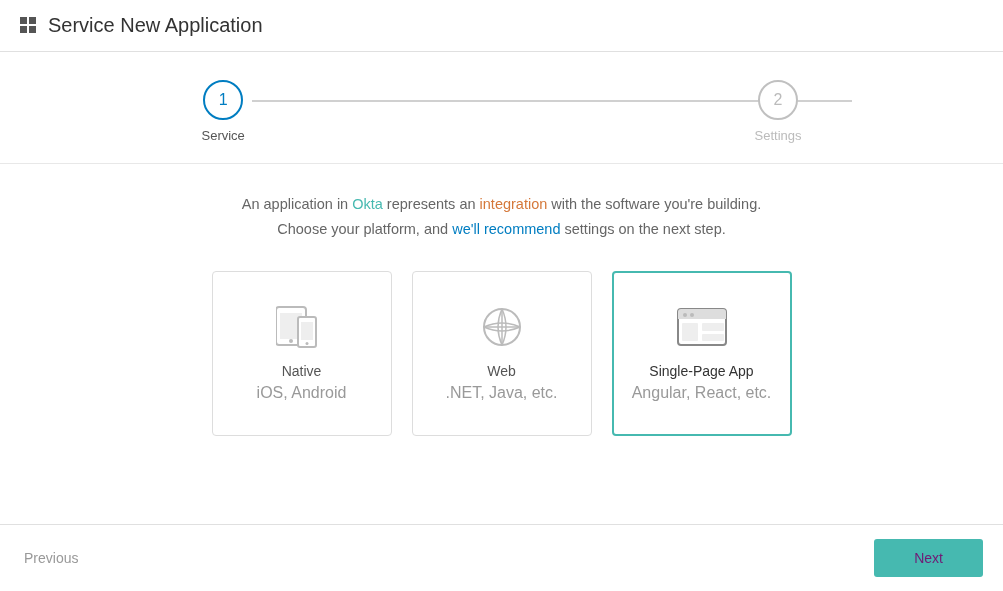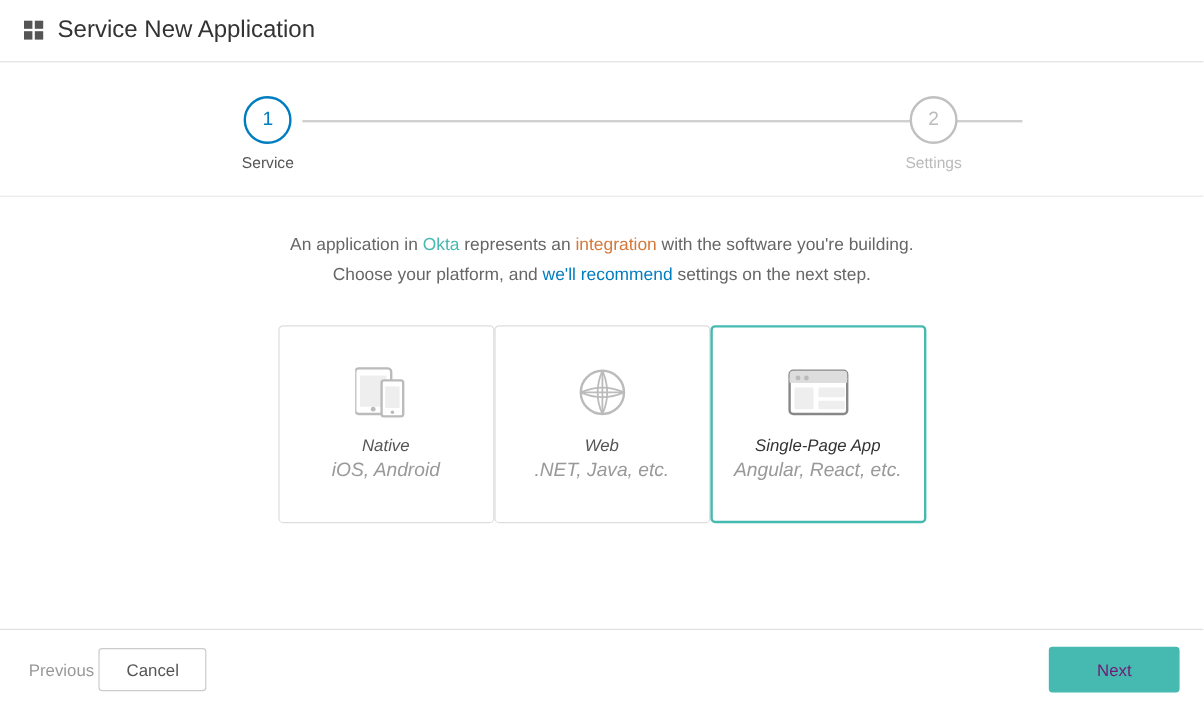--- a/index.html
+++ b/index.html
@@ -110,23 +110,23 @@
       text-align: center;
     }
     .description-text .highlight-teal { color: #46b9b0; }
     .description-text .highlight-blue { color: #007dc1; }
     .description-text .highlight-orange { color: #d5783a; }
 
     
     .cards-area {
       display: flex;
       justify-content: center;
+      gap: 20px;
       padding: 10px 20px 20px;
       flex-shrink: 0;
-      font-style: italic;
     }
     .card {
       width: 180px;
       height: 165px;
       border: 1px solid #ddd;
       border-radius: 4px;
       display: flex;
       flex-direction: column;
       align-items: center;
       justify-content: center;
@@ -162,21 +162,21 @@
       align-items: center;
       justify-content: space-between;
       padding: 14px 20px;
       border-top: 1px solid #e0e0e0;
       background: #fff;
       flex-shrink: 0;
     }
     .footer-left {
       display: flex;
       align-items: center;
-      gap: 0;
+      gap: 16px;
     }
     .btn-previous {
       background: transparent;
       border: none;
       color: #999;
       font-size: 14px;
       cursor: pointer;
       padding: 8px 4px;
     }
     .btn-cancel {
@@ -301,16 +301,15 @@
     <div class="card-title">Single-Page App</div>
     <div class="card-subtitle">Angular, React, etc.</div>
   </div>
 
 
 </div>
 
 <div class="footer">
   <div class="footer-left">
     <button class="btn-previous">Previous</button>
-    <button class="btn-cancel">Cancel</button>
   </div>
   <button class="btn-next">Next</button>
 </div>
 
 </body></html>

